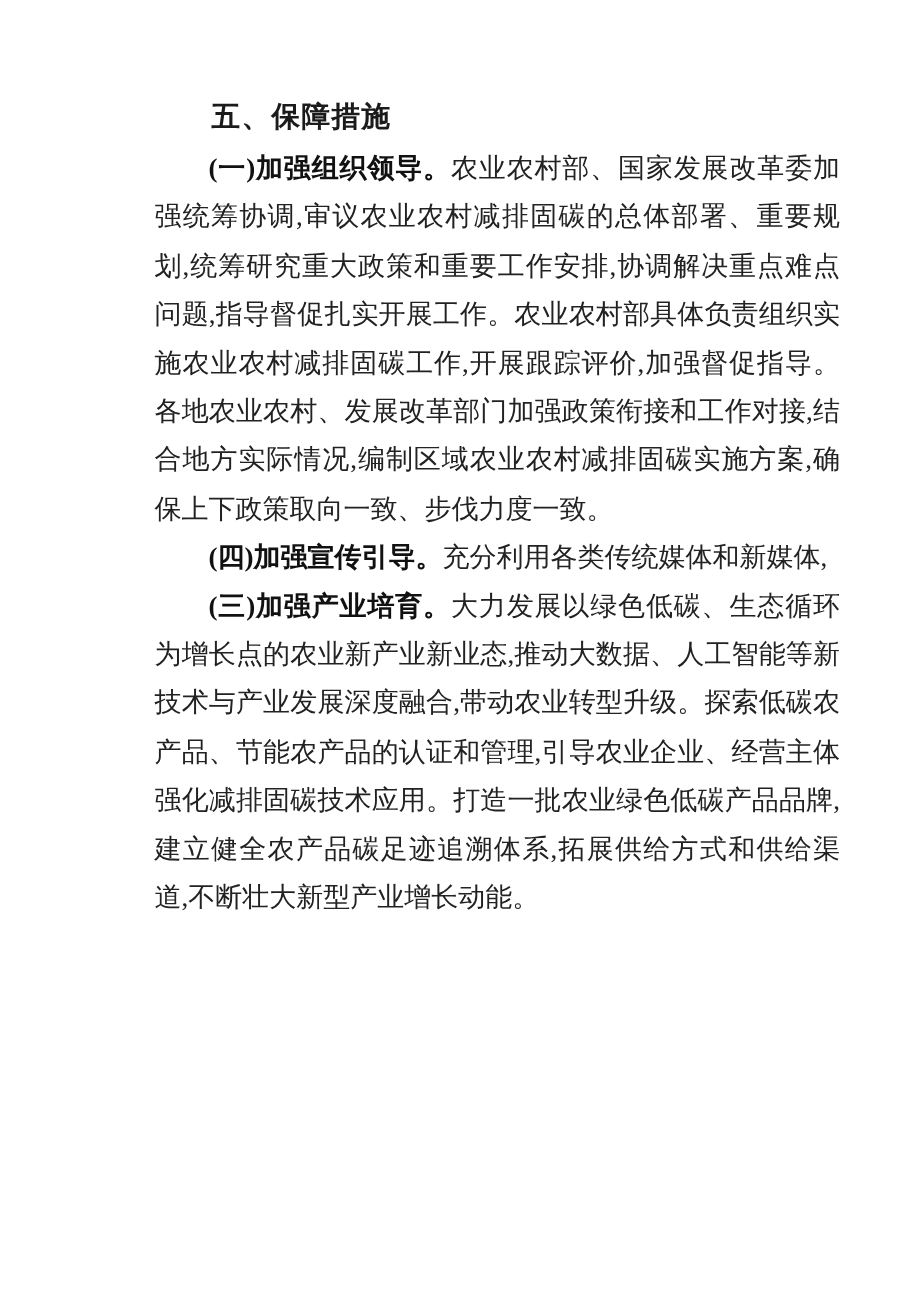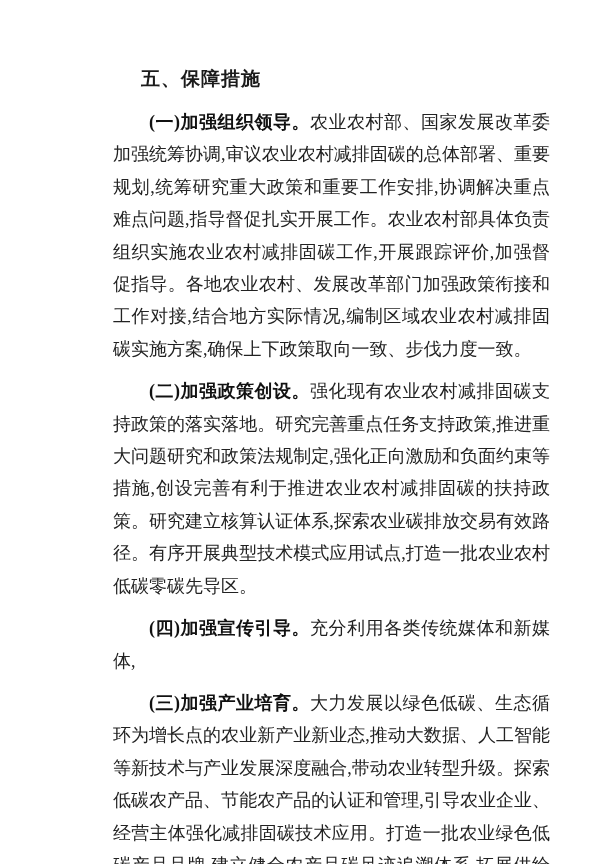--- a/index.html
+++ b/index.html
@@ -22,21 +22,21 @@
   .heading {
     font-family: "Liberation Sans", "DejaVu Sans", sans-serif;
     font-weight: bold;
     font-size: 19px;
     line-height: 34px;
     text-indent: 2em;
     letter-spacing: 1px;
     color: #1b1b1b;
   }
   p.para {
-    margin: 10px;
+    margin: 0;
     font-family: "Liberation Serif", "DejaVu Serif", serif;
     font-size: 18px;
     line-height: 32.4px;
     text-align: justify;
     text-indent: 2em;
     color: #222222;
   }
   .lead {
     font-weight: bold;
     color: #111111;
@@ -55,21 +55,20 @@
 </head>
 <body>
 
 <div class="page">
   <div class="content">
 
     <div class="heading">五、保障措施</div>
 
     <p class="para"><span class="lead">(一)加强组织领导。</span><span>农业农村部、国家发展改革委加强统筹协调,审议农业农村减排固碳的总体部署、重要规划,统筹研究重大政策和重要工作安排,协调解决重点难点问题,指导督促扎实开展工作。农业农村部具体负责组织实施农业农村减排固碳工作,开展跟踪评价,加强督促指导。各地农业农村、发展改革部门加强政策衔接和工作对接,结合地方实际情况,编制区域农业农村减排固碳实施方案,确保上下政策取向一致、步伐力度一致。</span></p>
 
-    <p class="para"><span class="lead">(二)加强政策创设。</span><span>强化现有农业农村减排固碳支持政策的落实落地。研究完善重点任务支持政策,推进重大问题研究和政策法规制定,强化正向激励和负面约束等措施,创设完善有利于推进农业农村减排固碳的扶持政策。研究建立核算认证体系,探索农业碳排放交易有效路径。有序开展典型技术模式应用试点,打造一批农业农村低碳零碳先导区。</span></p>
 
     <p class="para"><span class="lead">(四)加强宣传引导。</span><span>充分利用各类传统媒体和新媒体,</span></p>
 
     <p class="para"><span class="lead">(三)加强产业培育。</span><span>大力发展以绿色低碳、生态循环为增长点的农业新产业新业态,推动大数据、人工智能等新技术与产业发展深度融合,带动农业转型升级。探索低碳农产品、节能农产品的认证和管理,引导农业企业、经营主体强化减排固碳技术应用。打造一批农业绿色低碳产品品牌,建立健全农产品碳足迹追溯体系,拓展供给方式和供给渠道,不断壮大新型产业增长动能。</span></p>
 
   </div>
 
 </div>
 
 </body></html>

